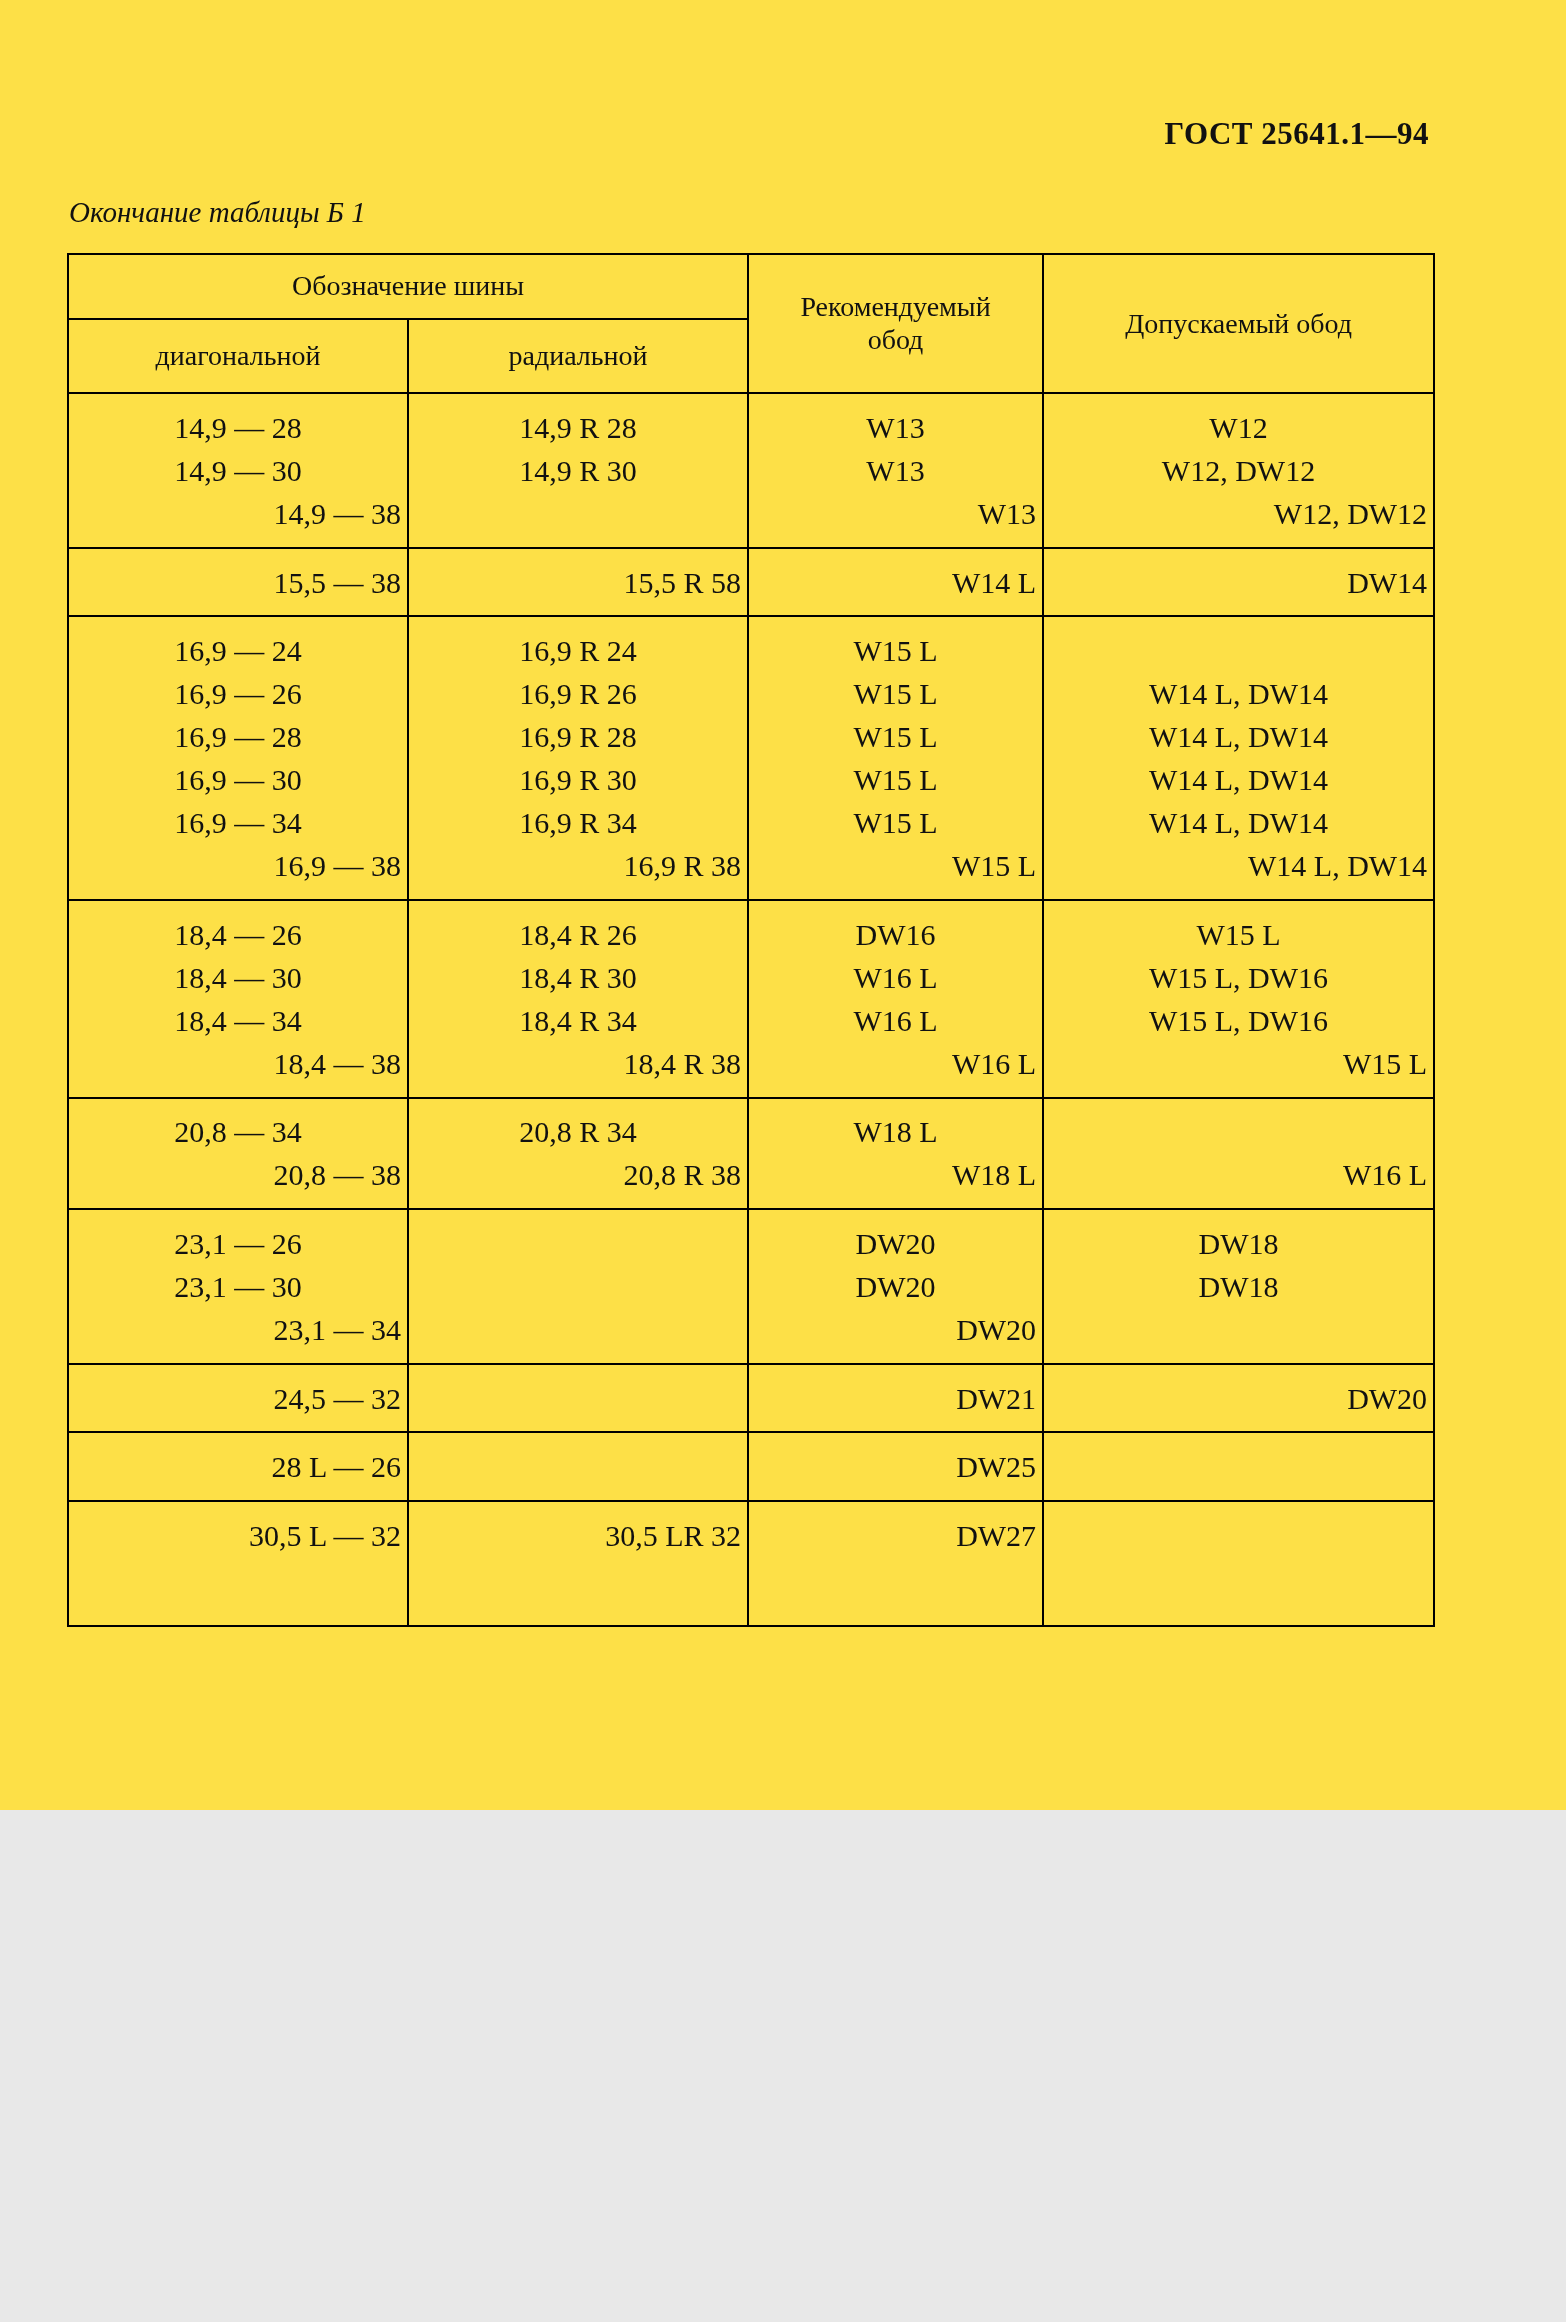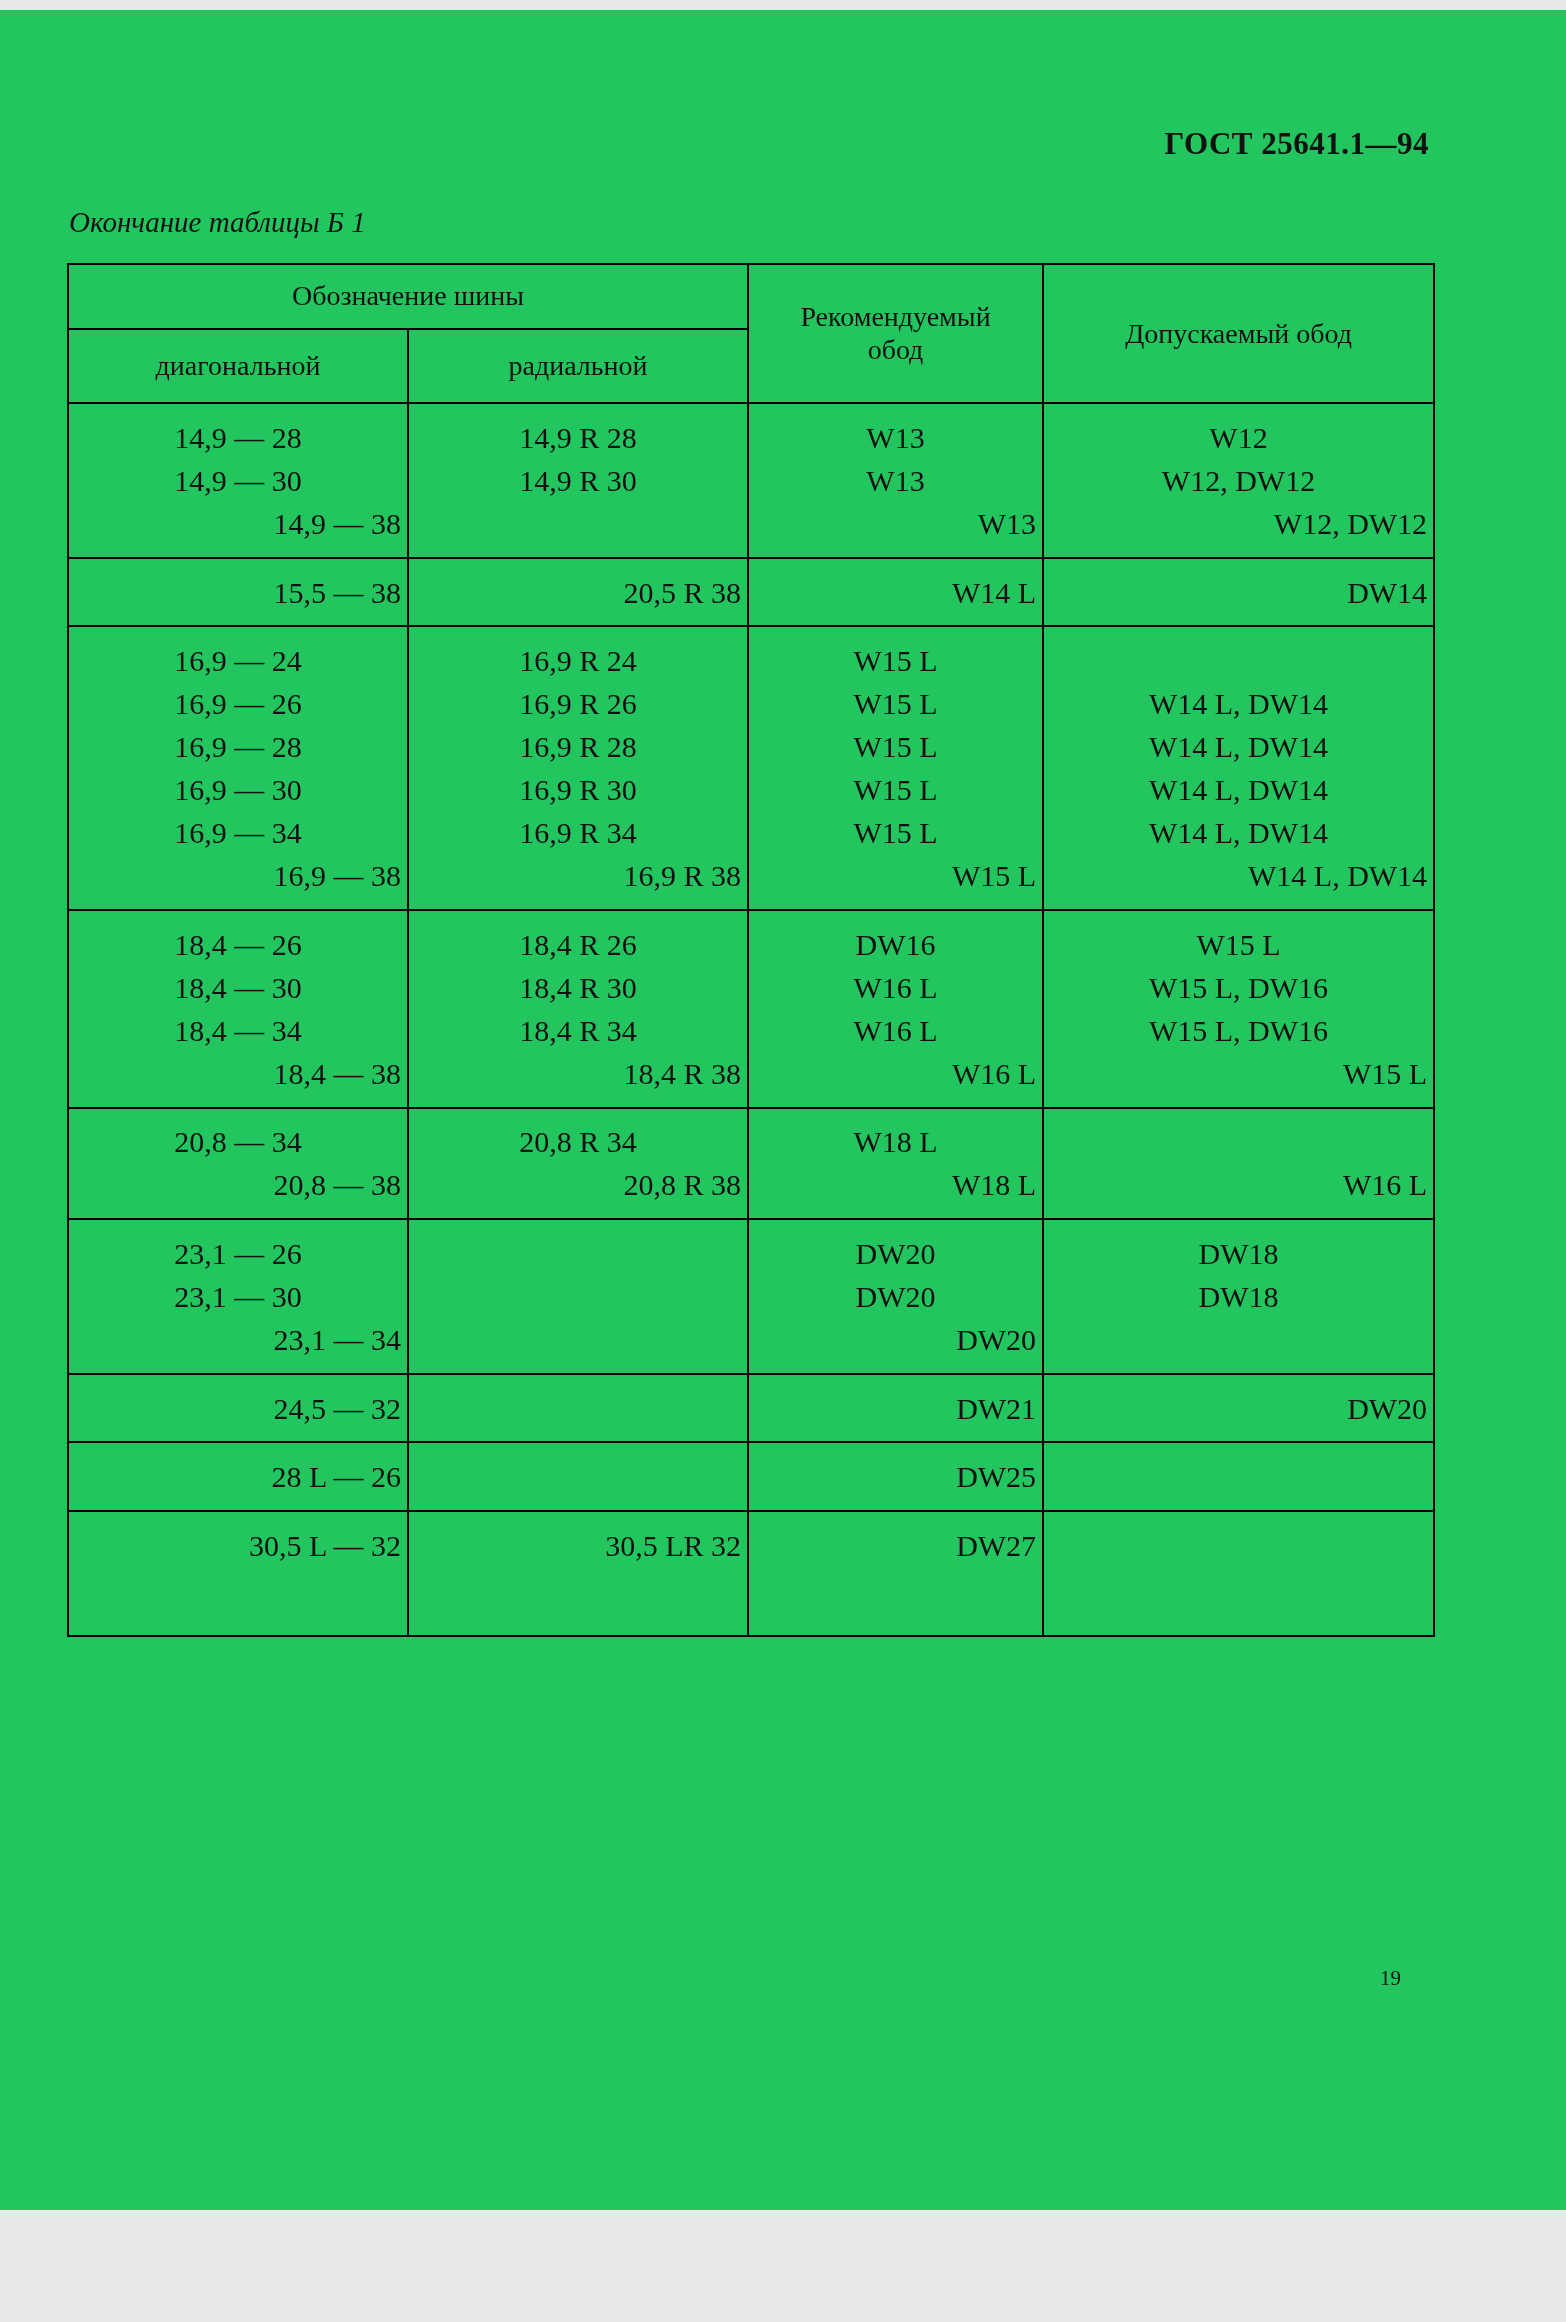--- a/index.html
+++ b/index.html
@@ -3,23 +3,23 @@
 <meta charset="utf-8">
 <style>
   html, body {
     margin: 0;
     padding: 0;
     background: #e8e8e8;
   }
   .page {
     position: relative;
     width: 1566px;
-    height: 2200px;
-    margin: 10px auto;
-    background: #22c55e;
+    height: 1810px;
+    margin: 0 auto;
+    background: #fde047;
     color: #111;
     font-family: "Liberation Serif", "DejaVu Serif", serif;
     overflow: hidden;
   }
   .doc-number {
     position: absolute;
     top: 116px;
     right: 137px;
     font-size: 31px;
     font-weight: bold;
@@ -130,21 +130,21 @@
         <tr>
           <td>14,9 — 38</td>
           <td></td>
           <td>W13</td>
           <td>W12, DW12</td>
         </tr>
       </tbody>
       <tbody>
         <tr>
           <td>15,5 — 38</td>
-          <td>20,5 R 38</td>
+          <td>15,5 R 58</td>
           <td>W14 L</td>
           <td>DW14</td>
         </tr>
       </tbody>
       <tbody>
         <tr>
           <td>16,9 — 24</td>
           <td>16,9 R 24</td>
           <td>W15 L</td>
           <td></td>

